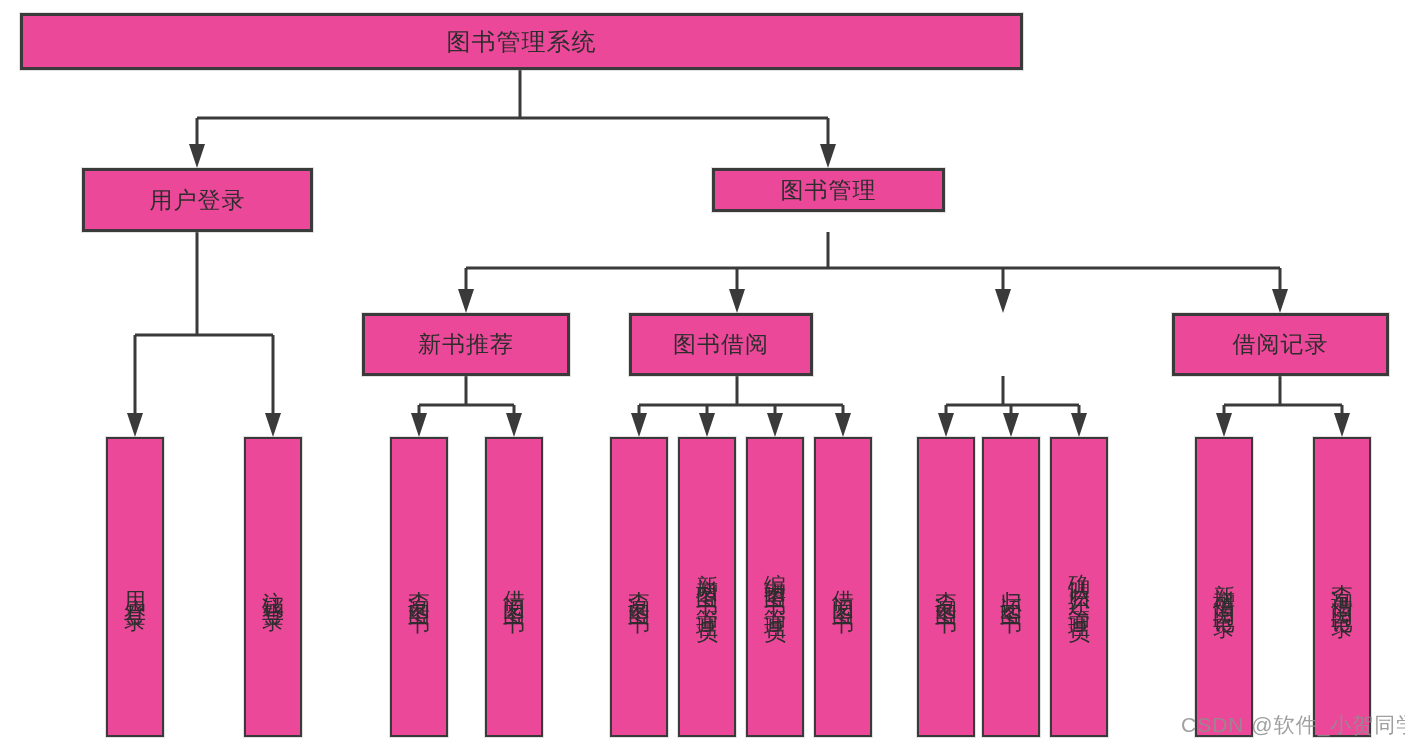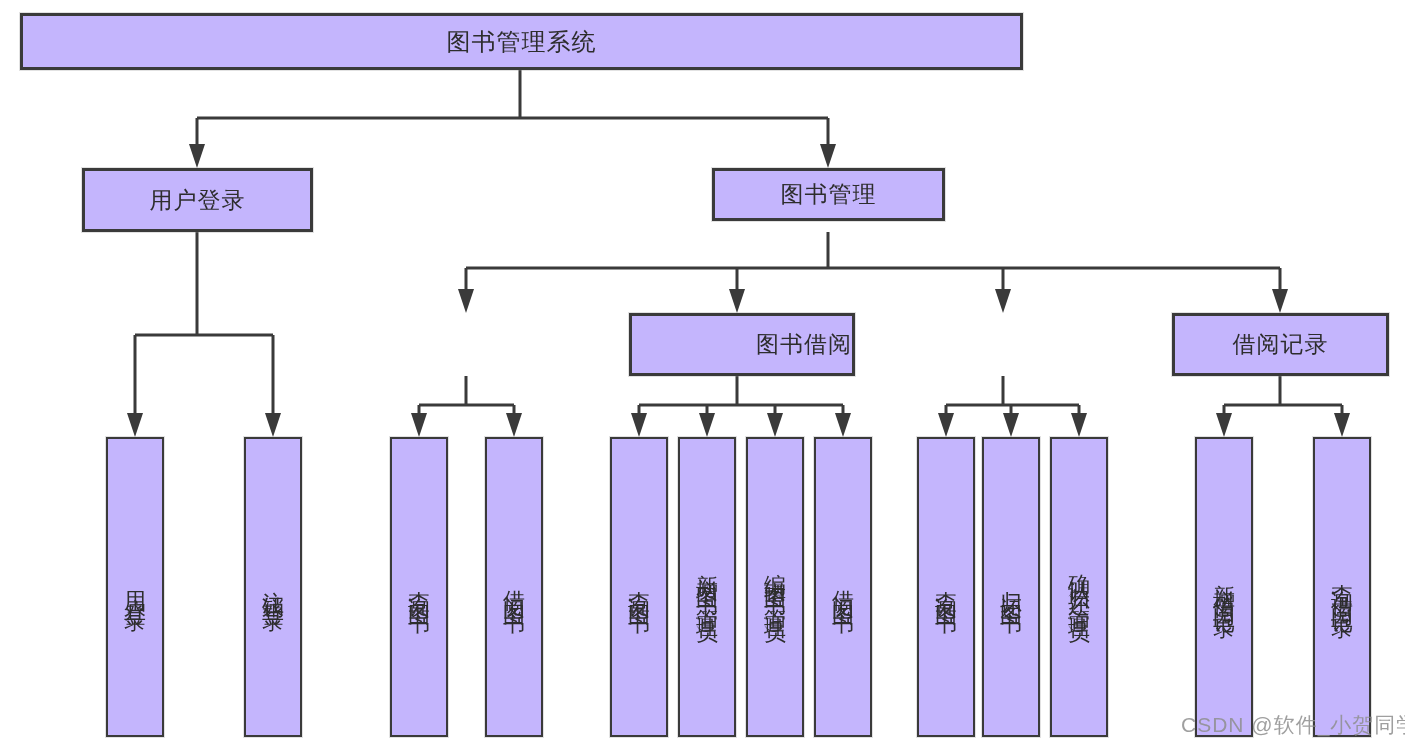--- a/index.html
+++ b/index.html
@@ -7,21 +7,21 @@
     position:relative;
     width:1405px;height:747px;
     background:#ffffff;
     font-family:"Liberation Sans","DejaVu Sans",sans-serif;
     overflow:hidden;
   }
   #wires{position:absolute;left:0;top:0;width:1405px;height:747px;}
   .box{
     position:absolute;
     box-sizing:border-box;
-    background:#c4b5fd;
+    background:#ec4899;
     border:3px solid #3a3a3a;
     display:flex;align-items:center;justify-content:center;
     color:#2d2d2d;
     box-shadow:0 0 0 1px rgba(150,150,150,0.28);
   }
   .lvl{font-size:23px;line-height:1;letter-spacing:1px;}
   .root{font-size:24px;}
   .leaf{border-width:2.5px;}
   .vtext{
     writing-mode:vertical-rl;
@@ -79,25 +79,28 @@
     </g>
   </svg>
 
   <div class="box lvl root" style="left:20px;top:13px;width:1003px;height:57px;">
     <span>图书管理系统</span>
   </div>
 
   <div class="box lvl" style="left:82px;top:168px;width:231px;height:64px;">
     <span>用户登录</span>
   </div>
-  <div class="box lvl" style="left:712px;top:168px;width:233px;height:53px;">
+  <div class="box lvl" style="left:712px;top:168px;width:233px;height:44px;">
     <span>图书管理</span>
   </div>
 
-  <div class="box lvl" style="left:629px;top:313px;width:226px;height:63px;justify-content:flex-end;">
+  <div class="box lvl" style="left:362px;top:313px;width:208px;height:63px;">
+    <span>新书推荐</span>
+  </div>
+  <div class="box lvl" style="left:629px;top:313px;width:184px;height:63px;">
     <span>图书借阅</span>
   </div>
   <div class="box lvl" style="left:1172px;top:313px;width:217px;height:63px;">
     <span>借阅记录</span>
   </div>
 
   <div class="box leaf" style="left:106px;top:437px;width:58px;height:300px;">
     <span class="vtext">用户登录</span>
   </div>
   <div class="box leaf" style="left:244px;top:437px;width:58px;height:300px;">

